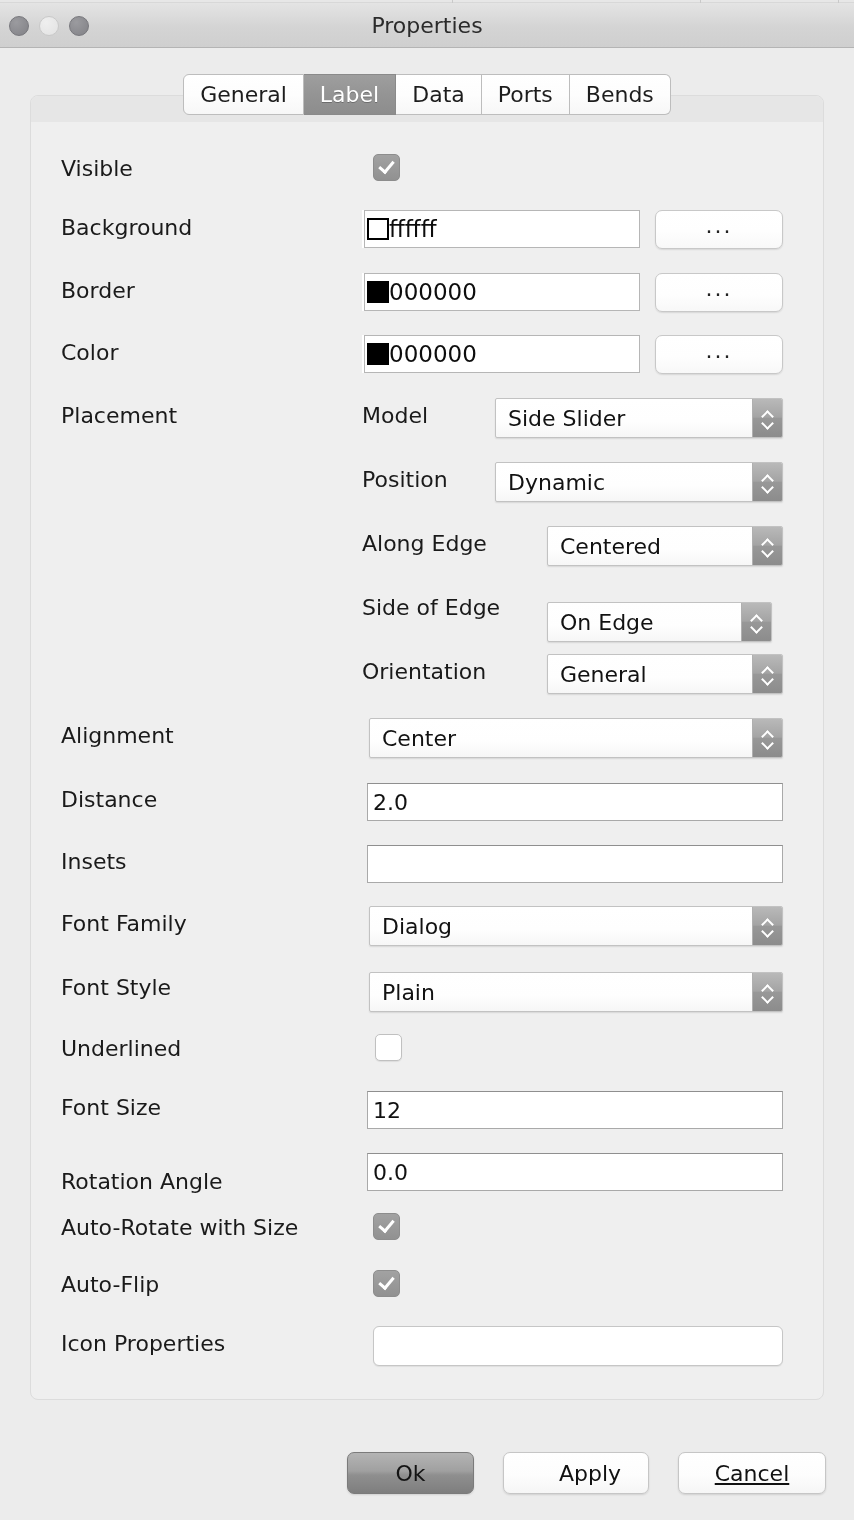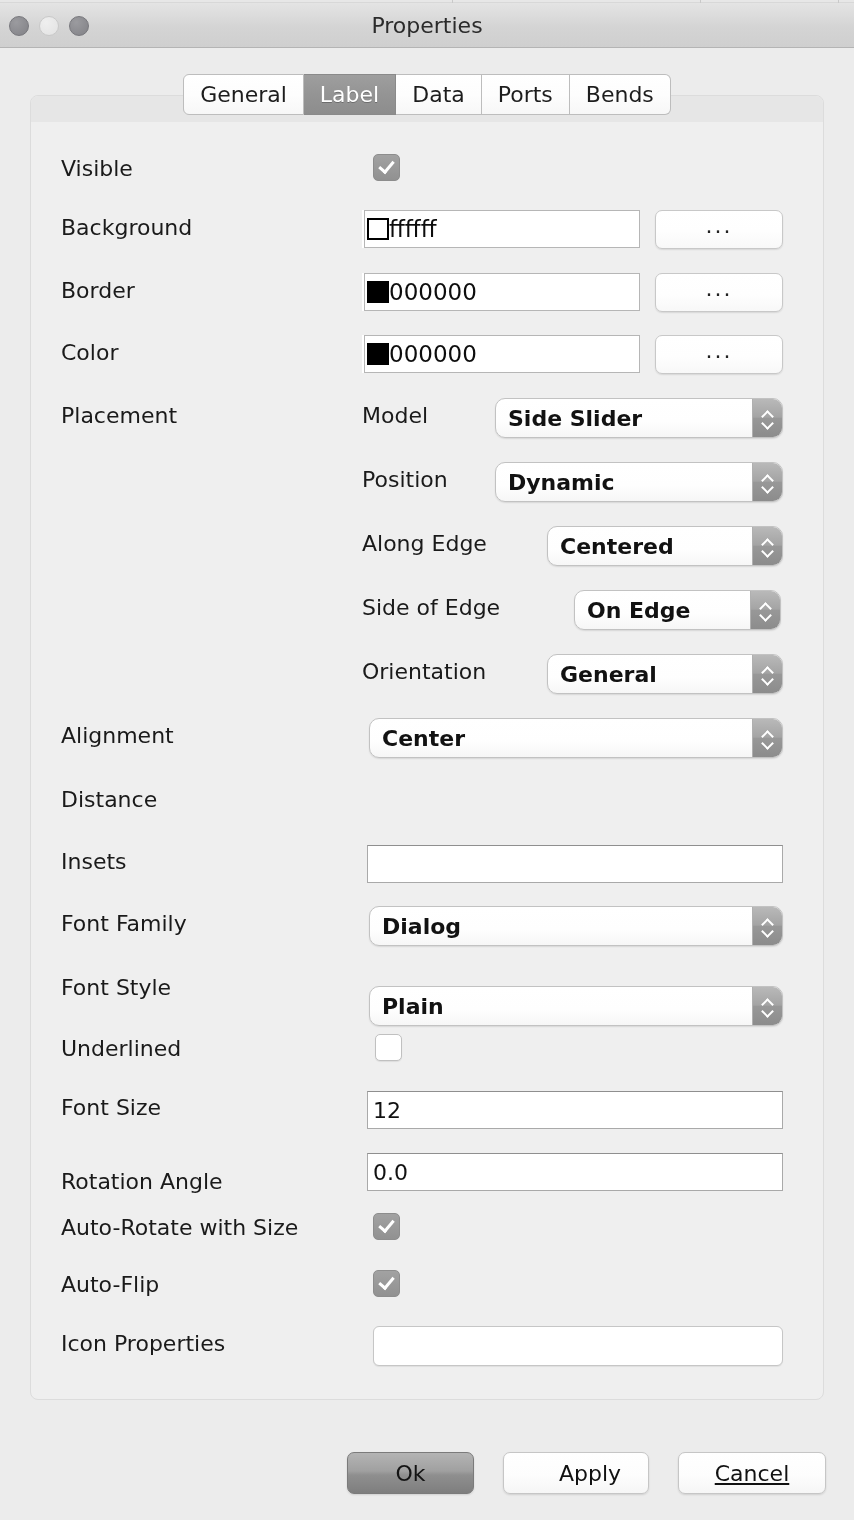--- a/index.html
+++ b/index.html
@@ -213,26 +213,25 @@
     color: #222;
     letter-spacing: 2px;
     padding-bottom: 8px;
   }
 
   
   .combo {
     position: absolute;
     background: linear-gradient(to bottom, #ffffff 0%, #fefefe 60%, #f6f6f6 100%);
     border: 1px solid #c2c2c2;
-    border-radius: 10px;
+    border-radius: 2px;
     box-shadow: 0 1px 1.5px rgba(0,0,0,0.10);
     display: flex;
     align-items: center;
     overflow: hidden;
-    font-weight: bold;
   }
   .combo .val {
     flex: 1 1 auto;
     font-size: 22px;
     color: #121212;
     padding-left: 12px;
     white-space: nowrap;
     overflow: hidden;
   }
   .stepper {
@@ -409,21 +408,21 @@
           <span class="val">Centered</span>
           <span class="stepper">
             <span class="chev up"></span>
             <span class="chev down"></span>
           </span>
         </div>
       </div>
 
       <div class="row" style="top:468px; height:40px;">
         <div class="lbl col2" style="top:5px;">Side of Edge</div>
-        <div class="combo" style="left:516px; top:0; width:207px; height:40px;margin-left:27px;">
+        <div class="combo" style="left:516px; top:12px; width:225px; height:40px;">
           <span class="val">On Edge</span>
           <span class="stepper">
             <span class="chev up"></span>
             <span class="chev down"></span>
           </span>
         </div>
       </div>
 
       <div class="row" style="top:532px; height:40px;">
         <div class="lbl col2" style="top:5px;">Orientation</div>
@@ -442,41 +441,42 @@
           <span class="val">Center</span>
           <span class="stepper">
             <span class="chev up"></span>
             <span class="chev down"></span>
           </span>
         </div>
       </div>
 
       <div class="row" style="top:661px; height:38px;">
         <div class="lbl col1" style="top:4px;">Distance</div>
+        <div class="tfield" style="left:336px; top:0; width:416px; height:38px;">2.0</div>
       </div>
 
       <div class="row" style="top:723px; height:38px;">
         <div class="lbl col1" style="top:4px;">Insets</div>
         <div class="tfield" style="left:336px; top:0; width:416px; height:38px;"></div>
       </div>
 
       <div class="row" style="top:784px; height:40px;">
         <div class="lbl col1" style="top:5px;">Font Family</div>
         <div class="combo" style="left:338px; top:0; width:414px; height:40px;">
           <span class="val">Dialog</span>
           <span class="stepper">
             <span class="chev up"></span>
             <span class="chev down"></span>
           </span>
         </div>
       </div>
 
       <div class="row" style="top:848px; height:40px;">
         <div class="lbl col1" style="top:5px;">Font Style</div>
-        <div class="combo" style="left:338px; top:16px; width:414px; height:40px;">
+        <div class="combo" style="left:338px; top:2px; width:414px; height:40px;">
           <span class="val">Plain</span>
           <span class="stepper">
             <span class="chev up"></span>
             <span class="chev down"></span>
           </span>
         </div>
       </div>
 
       <div class="row" style="top:912px; height:34px;">
         <div class="lbl col1" style="top:2px;">Underlined</div>

